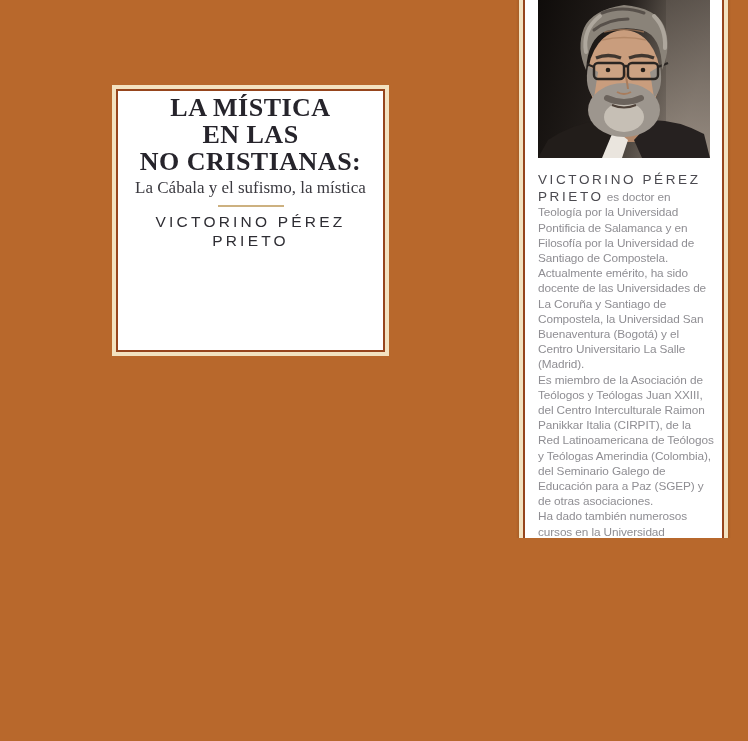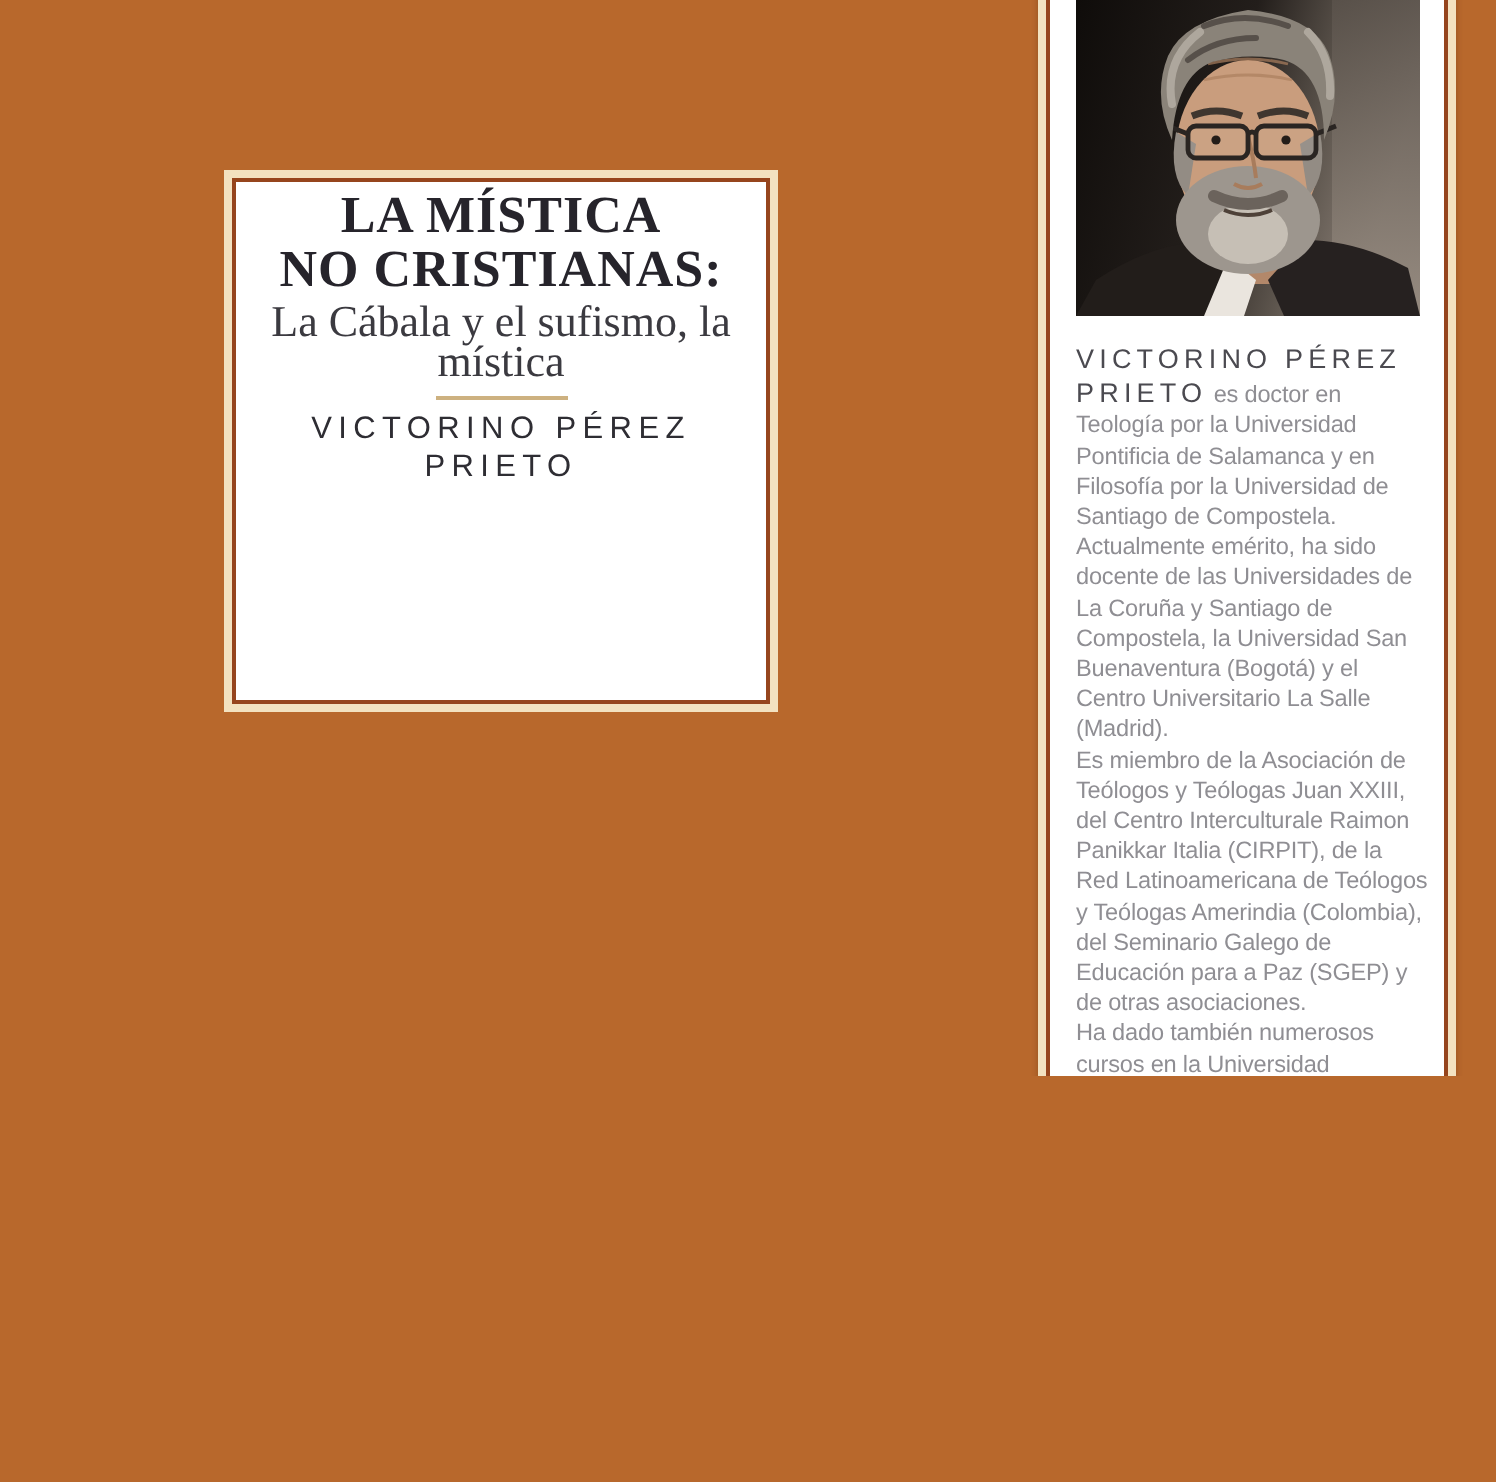--- a/index.html
+++ b/index.html
@@ -33,21 +33,21 @@
   }
   .title{
     margin:3px 0 0;
     font-family:"Liberation Serif",serif;font-weight:bold;
     font-size:26px;line-height:27px;letter-spacing:0.5px;
     color:var(--color-title_text);
   }
   .subtitle{
     margin:3px 0 0;
     font-family:"Liberation Serif",serif;
-    font-size:22px;line-height:20px;
+    font-size:17px;line-height:20px;
     color:var(--color-subtitle_text);
   }
   .divider{width:66px;height:2px;background:var(--color-divider);margin:7px auto 5px;}
   .cover-author{
     font-size:15.5px;line-height:19px;letter-spacing:3.2px;
     color:var(--color-cover_author_text);
   }
 
   
   .logo{position:absolute;left:221px;top:656px;width:58px;text-align:right;color:var(--color-logo);}
@@ -77,20 +77,21 @@
   }
 </style>
 </head>
 <body>
 
 <div class="stage">
 
   <div class="title-box">
     <div class="title">
       <div>LA MÍSTICA</div>
+      <div>EN LAS</div>
       <div>NO CRISTIANAS:</div>
     </div>
     <div class="subtitle">
       <div>La Cábala y el sufismo, la mística</div>
     </div>
     <div class="divider"></div>
     <div class="cover-author">
       <div>VICTORINO PÉREZ</div>
       <div>PRIETO</div>
     </div>

